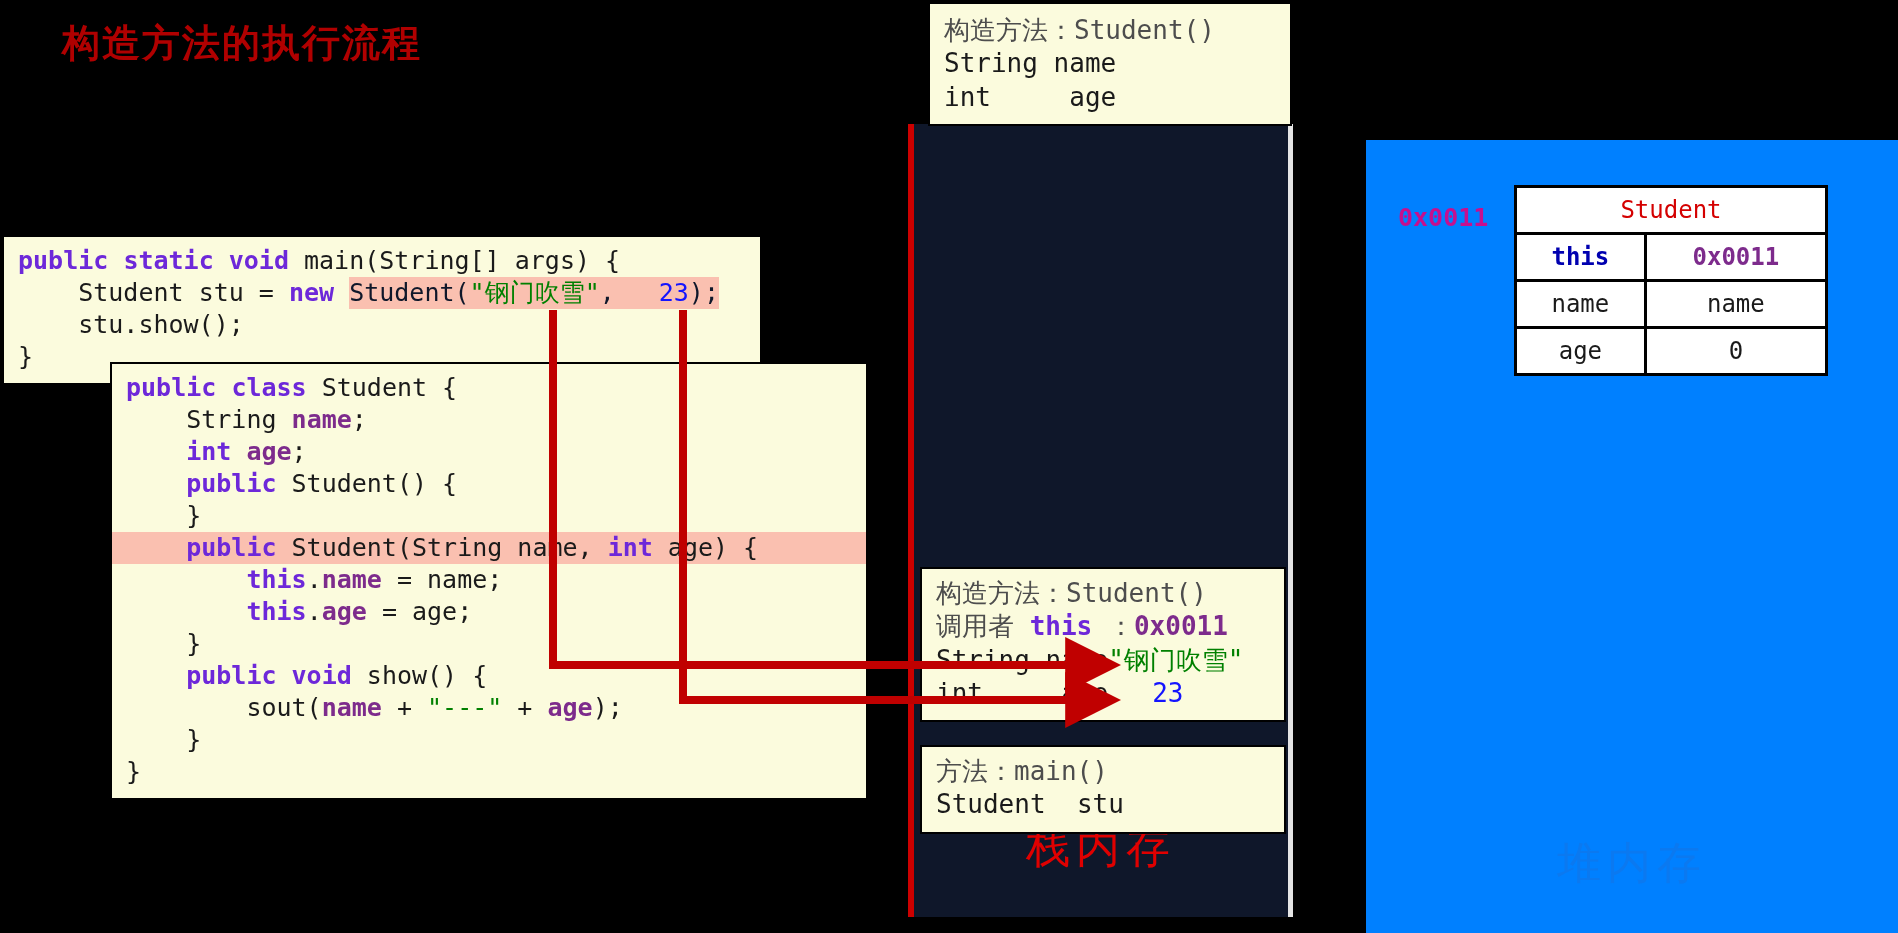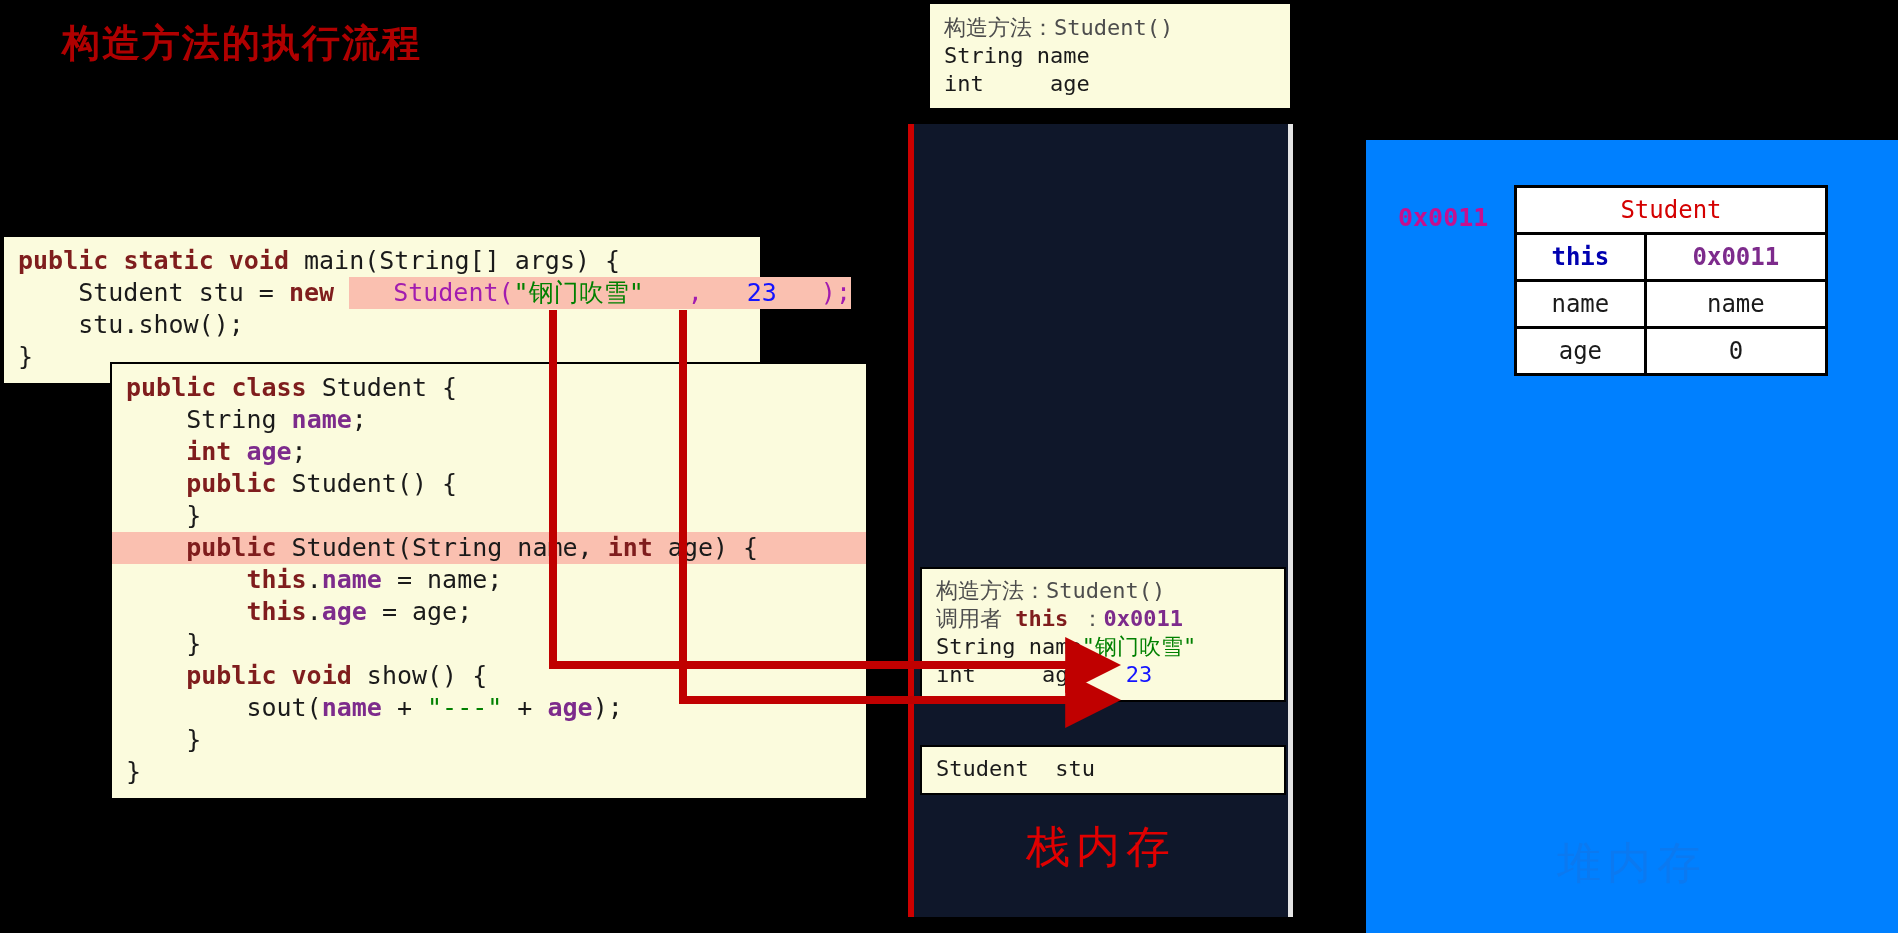--- a/index.html
+++ b/index.html
@@ -51,42 +51,42 @@
   .stack-panel .panel-watermark { color: #e00000; }
   .heap-panel .panel-watermark { color: #0b79f0; }
 
   
   .card {
     position: absolute;
     background: #fbfbdd;
     border: 2px solid #000000;
     padding: 8px 14px 10px 14px;
     font-family: "DejaVu Sans Mono", monospace;
-    font-size: 22px;
+    font-size: 26px;
     line-height: 1.28;
     color: #1a1a1a;
     white-space: pre;
   }
 
   
   #method-area-card { left: 928px; top: 2px; width: 364px; padding-top:10px; }
   
   #main-code-card { left: 2px; top: 235px; width: 760px; font-size: 25px; }
   
   #student-code-card { left: 110px; top: 362px; width: 758px; font-size: 25px; }
   
   #frame-ctor { left: 920px; top: 567px; width: 366px; }
   #frame-main { left: 920px; top: 745px; width: 366px; }
 
   .ln { display:block; }
-  .kw   { color:#7f1d1d; font-weight:bold;margin-top:19px; }
+  .kw   { color:#6d28d9; font-weight:bold;margin-top:19px; }
   .fld  { color:#7d2b8c; font-weight:bold; }
   .str  { color:#008000; }
   .num  { color:#1414ff;margin-left:44px; }
-  .ctor-red { color:#a21caf;padding-left:44px; }
+  .ctor-red { color:#0f172a; }
   .hl { background:#fac0b0; display:inline-block; }
   .hl-line { background:#fac0b0; display:block; margin:0 -14px; padding:0 14px; }
   .grey { color:#4d4d4d; }
   .purple-addr { color:#7d2b8c; font-weight:bold; }
 
   
   #heap-addr {
     position: absolute;
     left: 1398px; top: 203px;
     color: #c5108f;
@@ -135,21 +135,21 @@
   </div>
 
   <div class="card" id="method-area-card"><span class="ln grey">构造方法：Student()</span><span class="ln">String name</span><span class="ln">int     age</span></div>
 
   <div class="card" id="main-code-card"><span class="ln"><span class="kw">public</span> <span class="kw">static</span> <span class="kw">void</span><span> main(String[] args) {</span></span><span class="ln"><span>    </span><span>Student stu = </span><span class="kw">new</span> <span class="hl"><span class="ctor-red">Student(</span><span class="str">"钢门吹雪"</span><span class="ctor-red">,</span><span class="num">23</span><span class="ctor-red">);</span></span></span><span class="ln">    stu.show();</span><span class="ln">}</span></div>
 
   <div class="card" id="student-code-card"><span class="ln"><span class="kw">public</span> <span class="kw">class</span><span> Student {</span></span><span class="ln"><span>    String </span><span class="fld">name</span><span>;</span></span><span class="ln"><span class="kw">    int</span><span class="fld"> age</span><span>;</span></span><span class="ln"><span class="kw">    public</span><span> Student() {</span></span><span class="ln">    }</span><span class="ln hl-line"><span class="kw">    public</span><span> Student(String name, </span><span class="kw">int</span><span> age) {</span></span><span class="ln"><span class="kw">        this</span><span>.</span><span class="fld">name</span><span> = name;</span></span><span class="ln"><span class="kw">        this</span><span>.</span><span class="fld">age</span><span> = age;</span></span><span class="ln">    }</span><span class="ln"><span class="kw">    public</span><span class="kw"> void</span><span> show() {</span></span><span class="ln"><span>        sout(</span><span class="fld">name</span><span> + </span><span class="str">"---"</span><span> + </span><span class="fld">age</span><span>);</span></span><span class="ln">    }</span><span class="ln">}</span></div>
 
   <div class="card" id="frame-ctor"><span class="ln grey">构造方法：Student()</span><span class="ln"><span class="grey">调用者 </span><span class="kw">this</span><span class="grey"> ：</span><span class="purple-addr">0x0011</span></span><span class="ln"><span>String name</span><span class="str">"钢门吹雪"</span></span><span class="ln"><span>int     age</span><span class="num">23</span></span></div>
 
-  <div class="card" id="frame-main"><span class="ln">Student  stu</span></div>
+  <div class="card" id="frame-main"><span class="ln grey">方法：main()</span><span class="ln">Student  stu</span></div>
 
   <div id="heap-addr">0x0011</div>
   <table id="heap-obj">
     <tbody>
         <tr>
       <td class="hdr" colspan="2">Student</td>
     </tr>
     <tr>
       <td class="k-this">this</td>
       <td class="v-this">0x0011</td>

